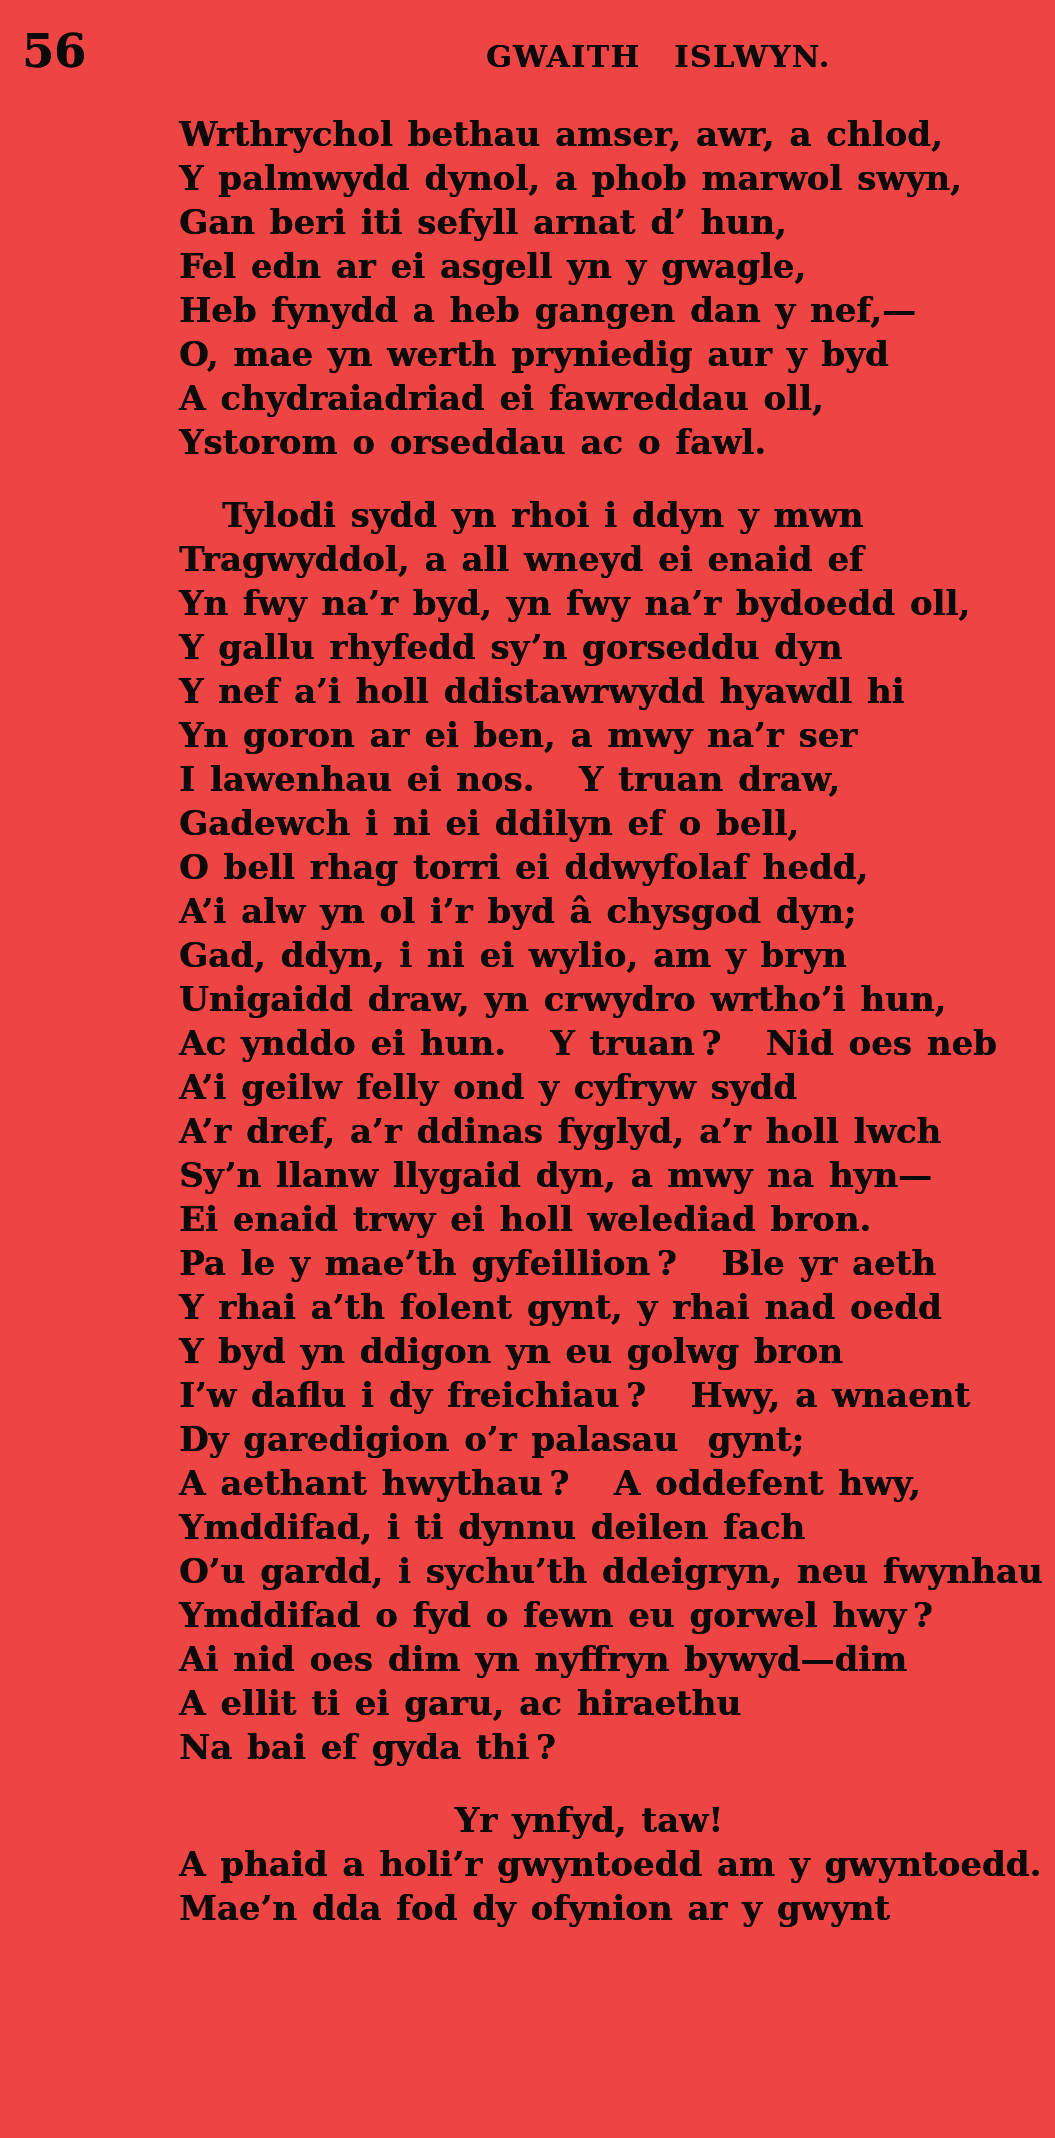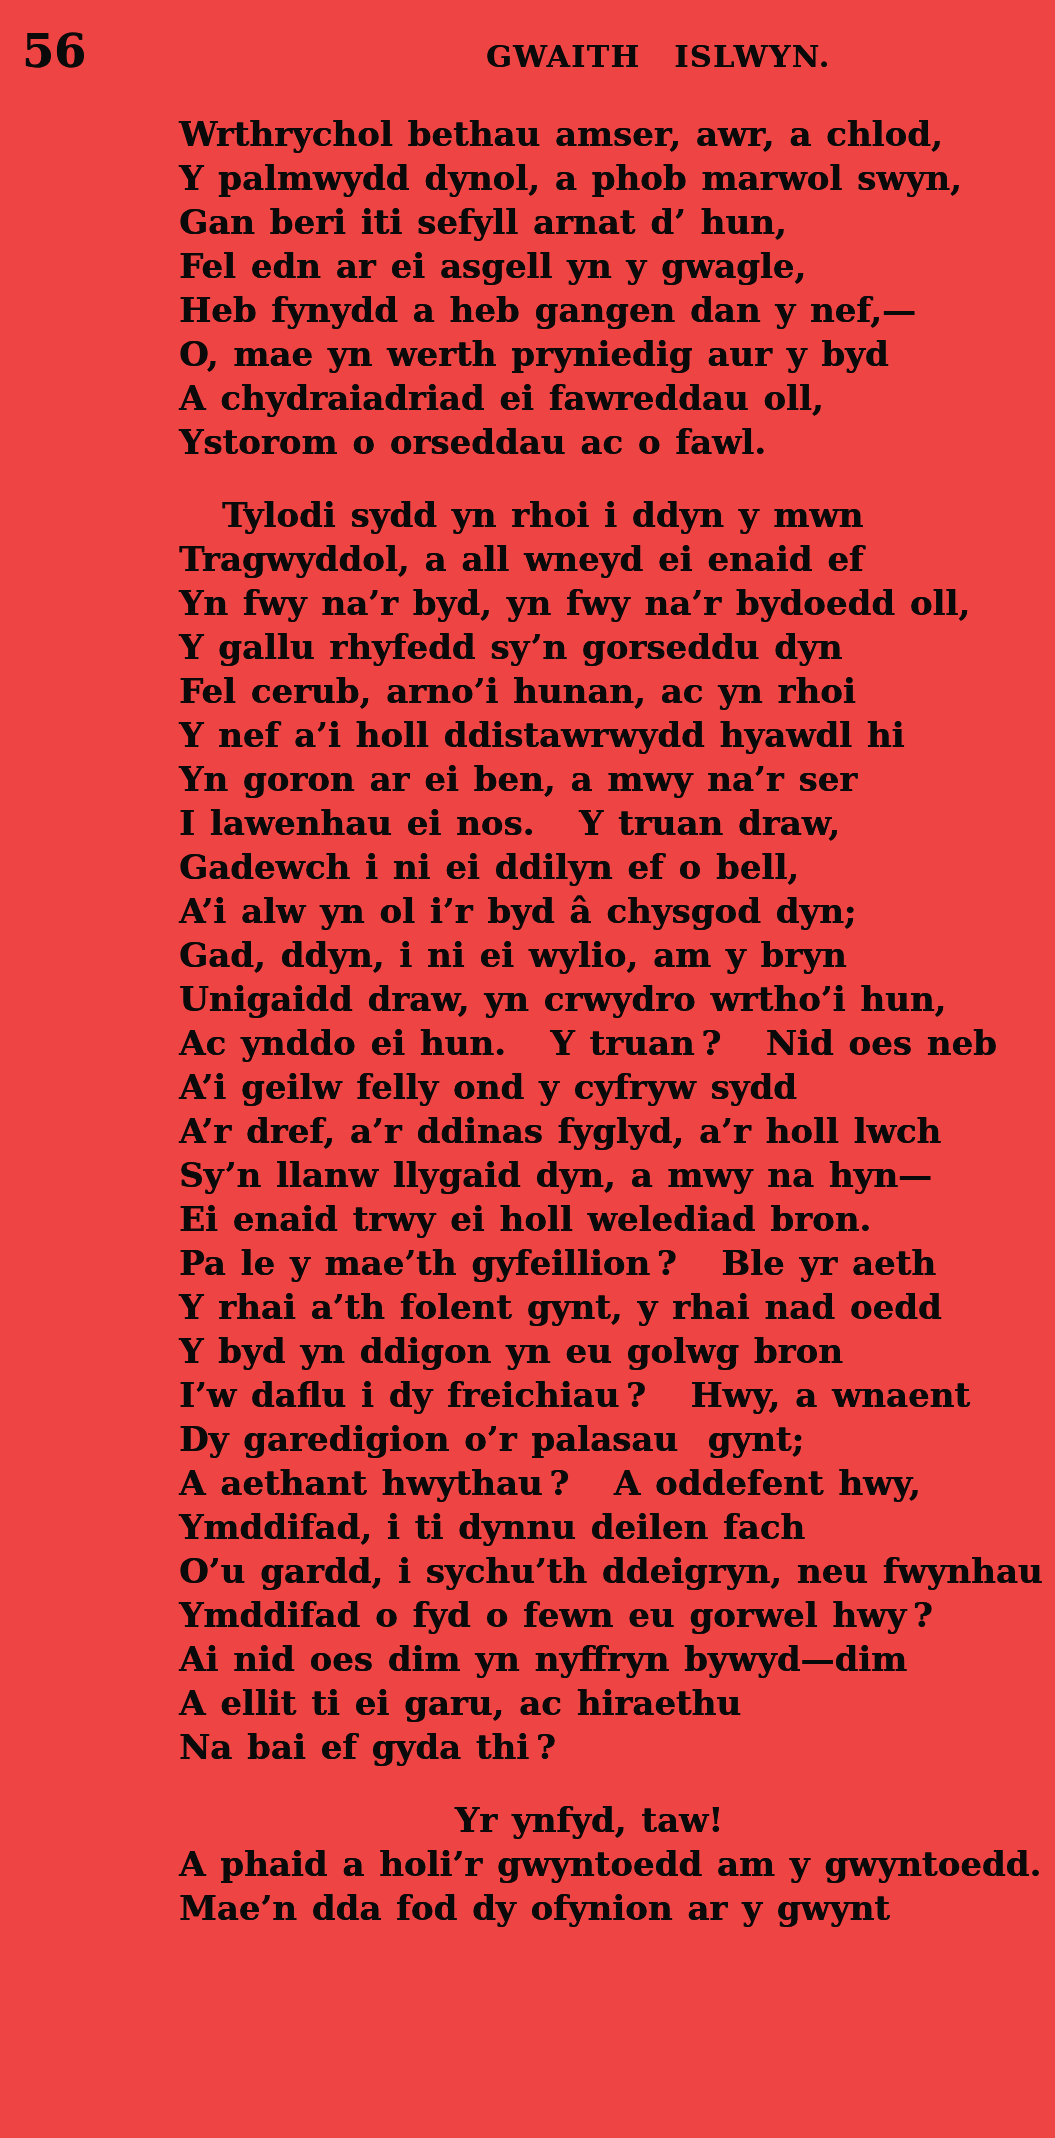--- a/index.html
+++ b/index.html
@@ -65,25 +65,25 @@
         <div class="line">Heb fynydd a heb gangen dan y nef,—</div>
         <div class="line">O, mae yn werth pryniedig aur y byd</div>
         <div class="line">A chydraiadriad ei fawreddau oll,</div>
         <div class="line">Ystorom o orseddau ac o fawl.</div>
       </div>
       <div class="stanza">
         <div class="line indent">Tylodi sydd yn rhoi i ddyn y mwn</div>
         <div class="line">Tragwyddol, a all wneyd ei enaid ef</div>
         <div class="line">Yn fwy na’r byd, yn fwy na’r bydoedd oll,</div>
         <div class="line">Y gallu rhyfedd sy’n gorseddu dyn</div>
-        <div class="line">Fel cerub, arno’i hunan, ac yn rhoi</div>
         <div class="line">Y nef a’i holl ddistawrwydd hyawdl hi</div>
         <div class="line">Yn goron ar ei ben, a mwy na’r ser</div>
         <div class="line">I lawenhau ei nos.   Y truan draw,</div>
         <div class="line">Gadewch i ni ei ddilyn ef o bell,</div>
+        <div class="line">O bell rhag torri ei ddwyfolaf hedd,</div>
         <div class="line">A’i alw yn ol i’r byd â chysgod dyn;</div>
         <div class="line">Gad, ddyn, i ni ei wylio, am y bryn</div>
         <div class="line">Unigaidd draw, yn crwydro wrtho’i hun,</div>
         <div class="line">Ac ynddo ei hun.   Y truan ?   Nid oes neb</div>
         <div class="line">A’i geilw felly ond y cyfryw sydd</div>
         <div class="line">A’r dref, a’r ddinas fyglyd, a’r holl lwch</div>
         <div class="line">Sy’n llanw llygaid dyn, a mwy na hyn—</div>
         <div class="line">Ei enaid trwy ei holl welediad bron.</div>
         <div class="line">Pa le y mae’th gyfeillion ?   Ble yr aeth</div>
         <div class="line">Y rhai a’th folent gynt, y rhai nad oedd</div>

